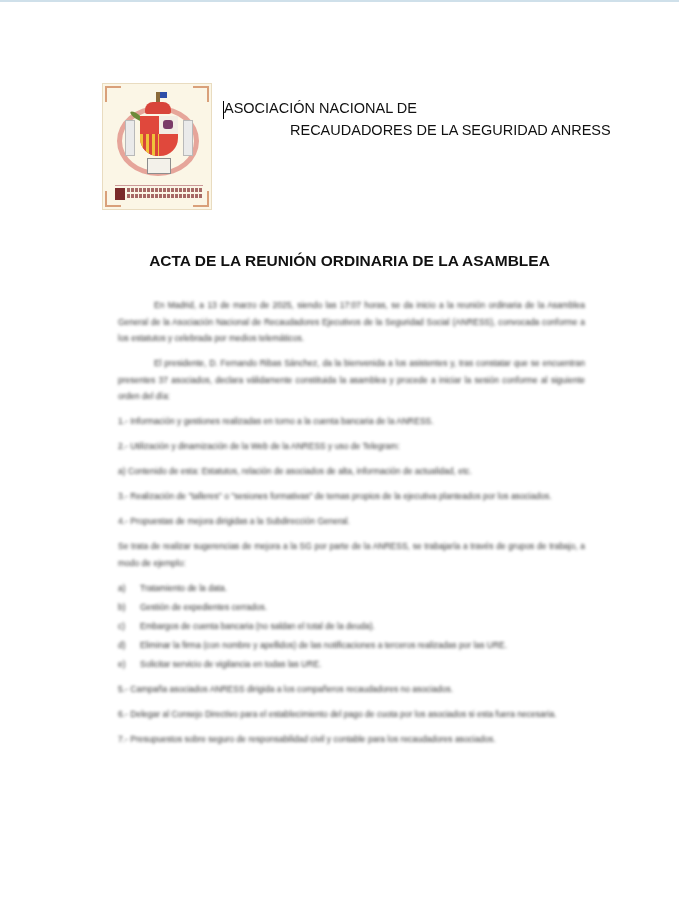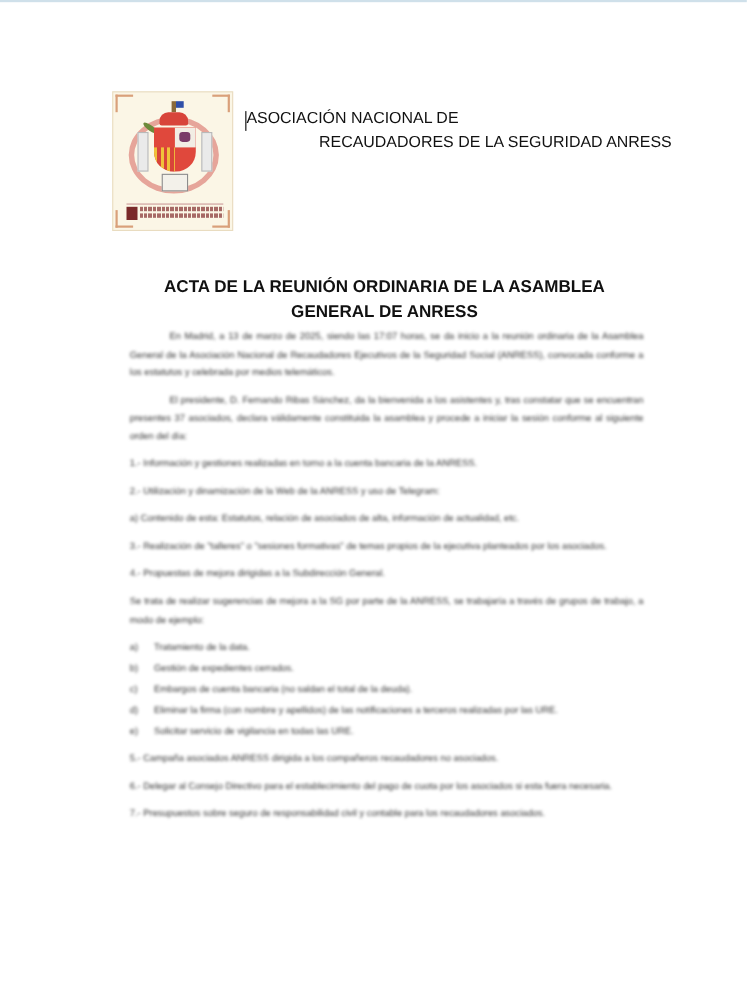--- a/index.html
+++ b/index.html
@@ -97,21 +97,20 @@
   </div>
 
   <div class="caret"></div>
   <div class="org">
     <div class="l1">ASOCIACIÓN NACIONAL DE</div>
     <div class="l2">RECAUDADORES DE LA SEGURIDAD ANRESS</div>
   </div>
 
   <div class="title">
     <div>ACTA DE LA REUNIÓN ORDINARIA DE LA ASAMBLEA</div>
-    <div>GENERAL DE ANRESS</div>
   </div>
 
   <div class="body-text">
     <p class="indent">En Madrid, a 13 de marzo de 2025, siendo las 17:07 horas, se da inicio a la reunión ordinaria de la Asamblea General de la Asociación Nacional de Recaudadores Ejecutivos de la Seguridad Social (ANRESS), convocada conforme a los estatutos y celebrada por medios telemáticos.</p>
     <p class="indent">El presidente, D. Fernando Ribas Sánchez, da la bienvenida a los asistentes y, tras constatar que se encuentran presentes 37 asociados, declara válidamente constituida la asamblea y procede a iniciar la sesión conforme al siguiente orden del día:</p>
     <p>1.- Información y gestiones realizadas en torno a la cuenta bancaria de la ANRESS.</p>
     <p>2.- Utilización y dinamización de la Web de la ANRESS y uso de Telegram:</p>
     <p>a) Contenido de esta: Estatutos, relación de asociados de alta, información de actualidad, etc.</p>
     <p>3.- Realización de "talleres" o "sesiones formativas" de temas propios de la ejecutiva planteados por los asociados.</p>
     <p>4.- Propuestas de mejora dirigidas a la Subdirección General.</p>

